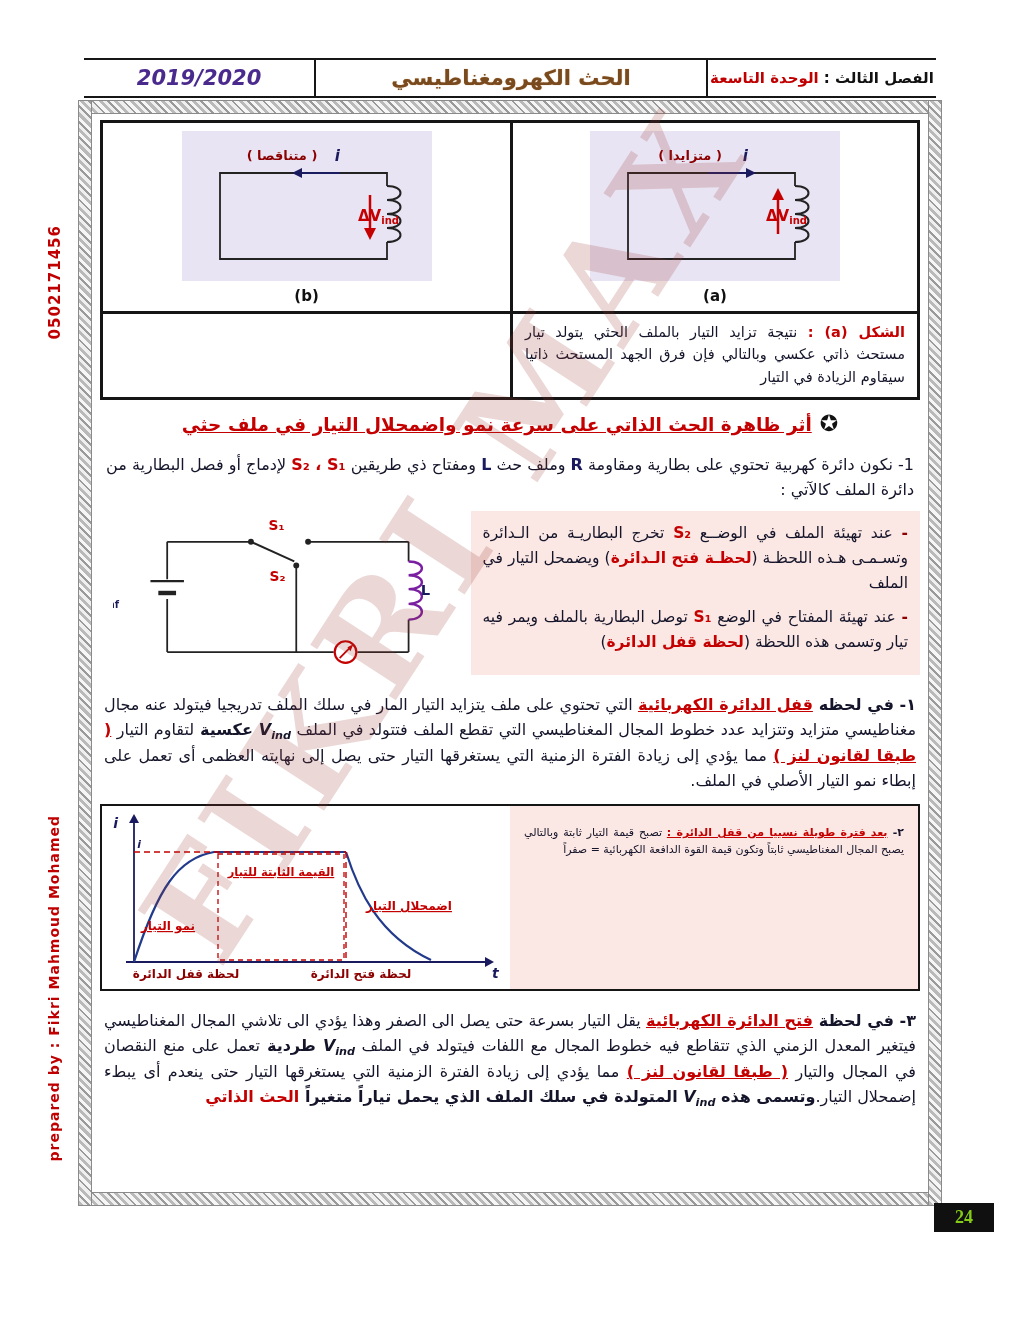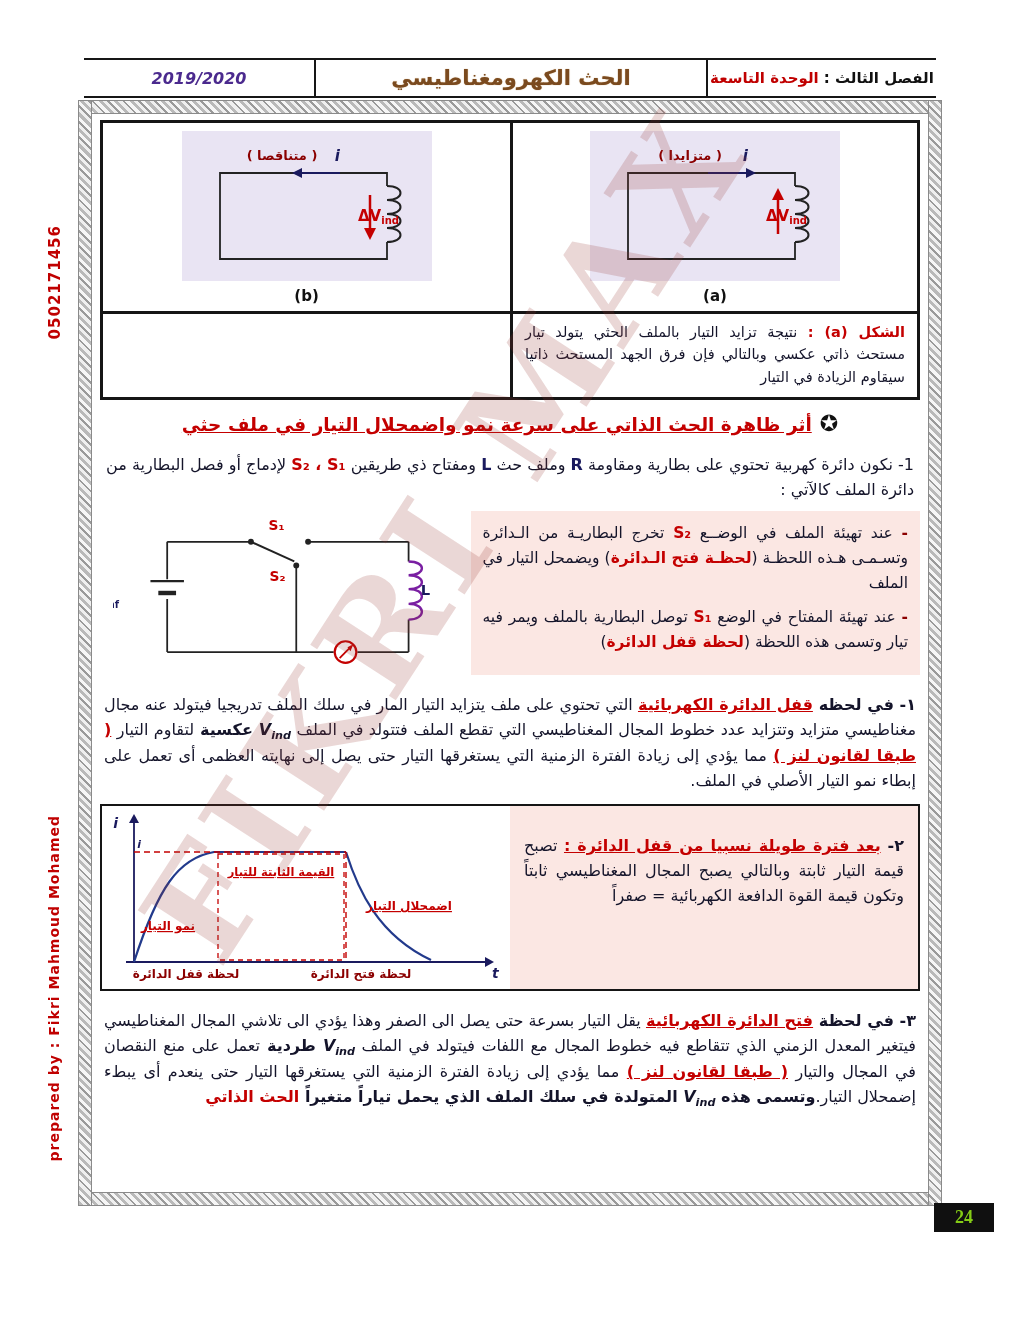--- a/index.html
+++ b/index.html
@@ -22,21 +22,21 @@
   
   .header {
     position:absolute; left:84px; right:84px; top:58px; height:40px;
     border-top:2px solid #161616; border-bottom:2px solid #161616;
     display:flex; direction:rtl; align-items:stretch; z-index:3; background:#fff;
   }
   .header .cell { display:flex; align-items:center; justify-content:center; }
   .h-right { width:27%; border-left:2px solid #161616; font-size:15px; font-weight:bold; color:#111; gap:5px; }
   .h-right .unit { color:#c00000; }
   .h-center { width:46%; border-left:2px solid #161616; font-size:21px; font-weight:bold; color:#7a4a1f; letter-spacing:1px; text-shadow:0 0 1px #b98e5a; }
-  .h-left { width:27%; font-size:16px; font-weight:bold; color:#4b2a8e; font-style:italic; }
+  .h-left { width:27%; font-size:21px; font-weight:bold; color:#4b2a8e; font-style:italic; }
 
   
   .side-text {
     position:absolute; left:46px; z-index:3; color:#c00000; font-weight:bold;
     writing-mode:vertical-rl; transform:rotate(180deg); letter-spacing:1px; white-space:nowrap;
   }
   .side-phone { top:225px; font-size:15px; }
   .side-prep  { top:815px; font-size:14px; }
 
   
@@ -86,21 +86,21 @@
   .notes-box { flex:1.18; background:#fbe7e3; padding:10px 12px; font-size:15.5px; }
   .notes-box p { margin-bottom:10px; text-align:justify; line-height:1.6; }
   .circuit-box { flex:1; display:flex; align-items:center; justify-content:center; }
 
   .h2row { text-align:center; margin:10px 0 8px; }
   .h2txt { color:#c40000; font-weight:bold; font-size:18px; text-decoration:underline; }
 
   .itemp { margin:4px 4px 10px; }
 
   .box2 { border:2.5px solid #151515; display:flex; direction:rtl; margin:6px 0 12px; }
-  .box2-text { width:50%; background:#fbe7e3; padding:10px 14px; font-size:16px; }
+  .box2-text { width:50%; background:#fbe7e3; padding:0 14px; font-size:11px; }
   .box2-graph { width:50%; background:#fff; display:flex; align-items:center; justify-content:center; padding:4px 2px; }
 
   sub { font-size:70%; }
   .vind { font-weight:bold; font-style:italic; }
 </style>
 </head>
 <body>
 
 <div class="page">
 

